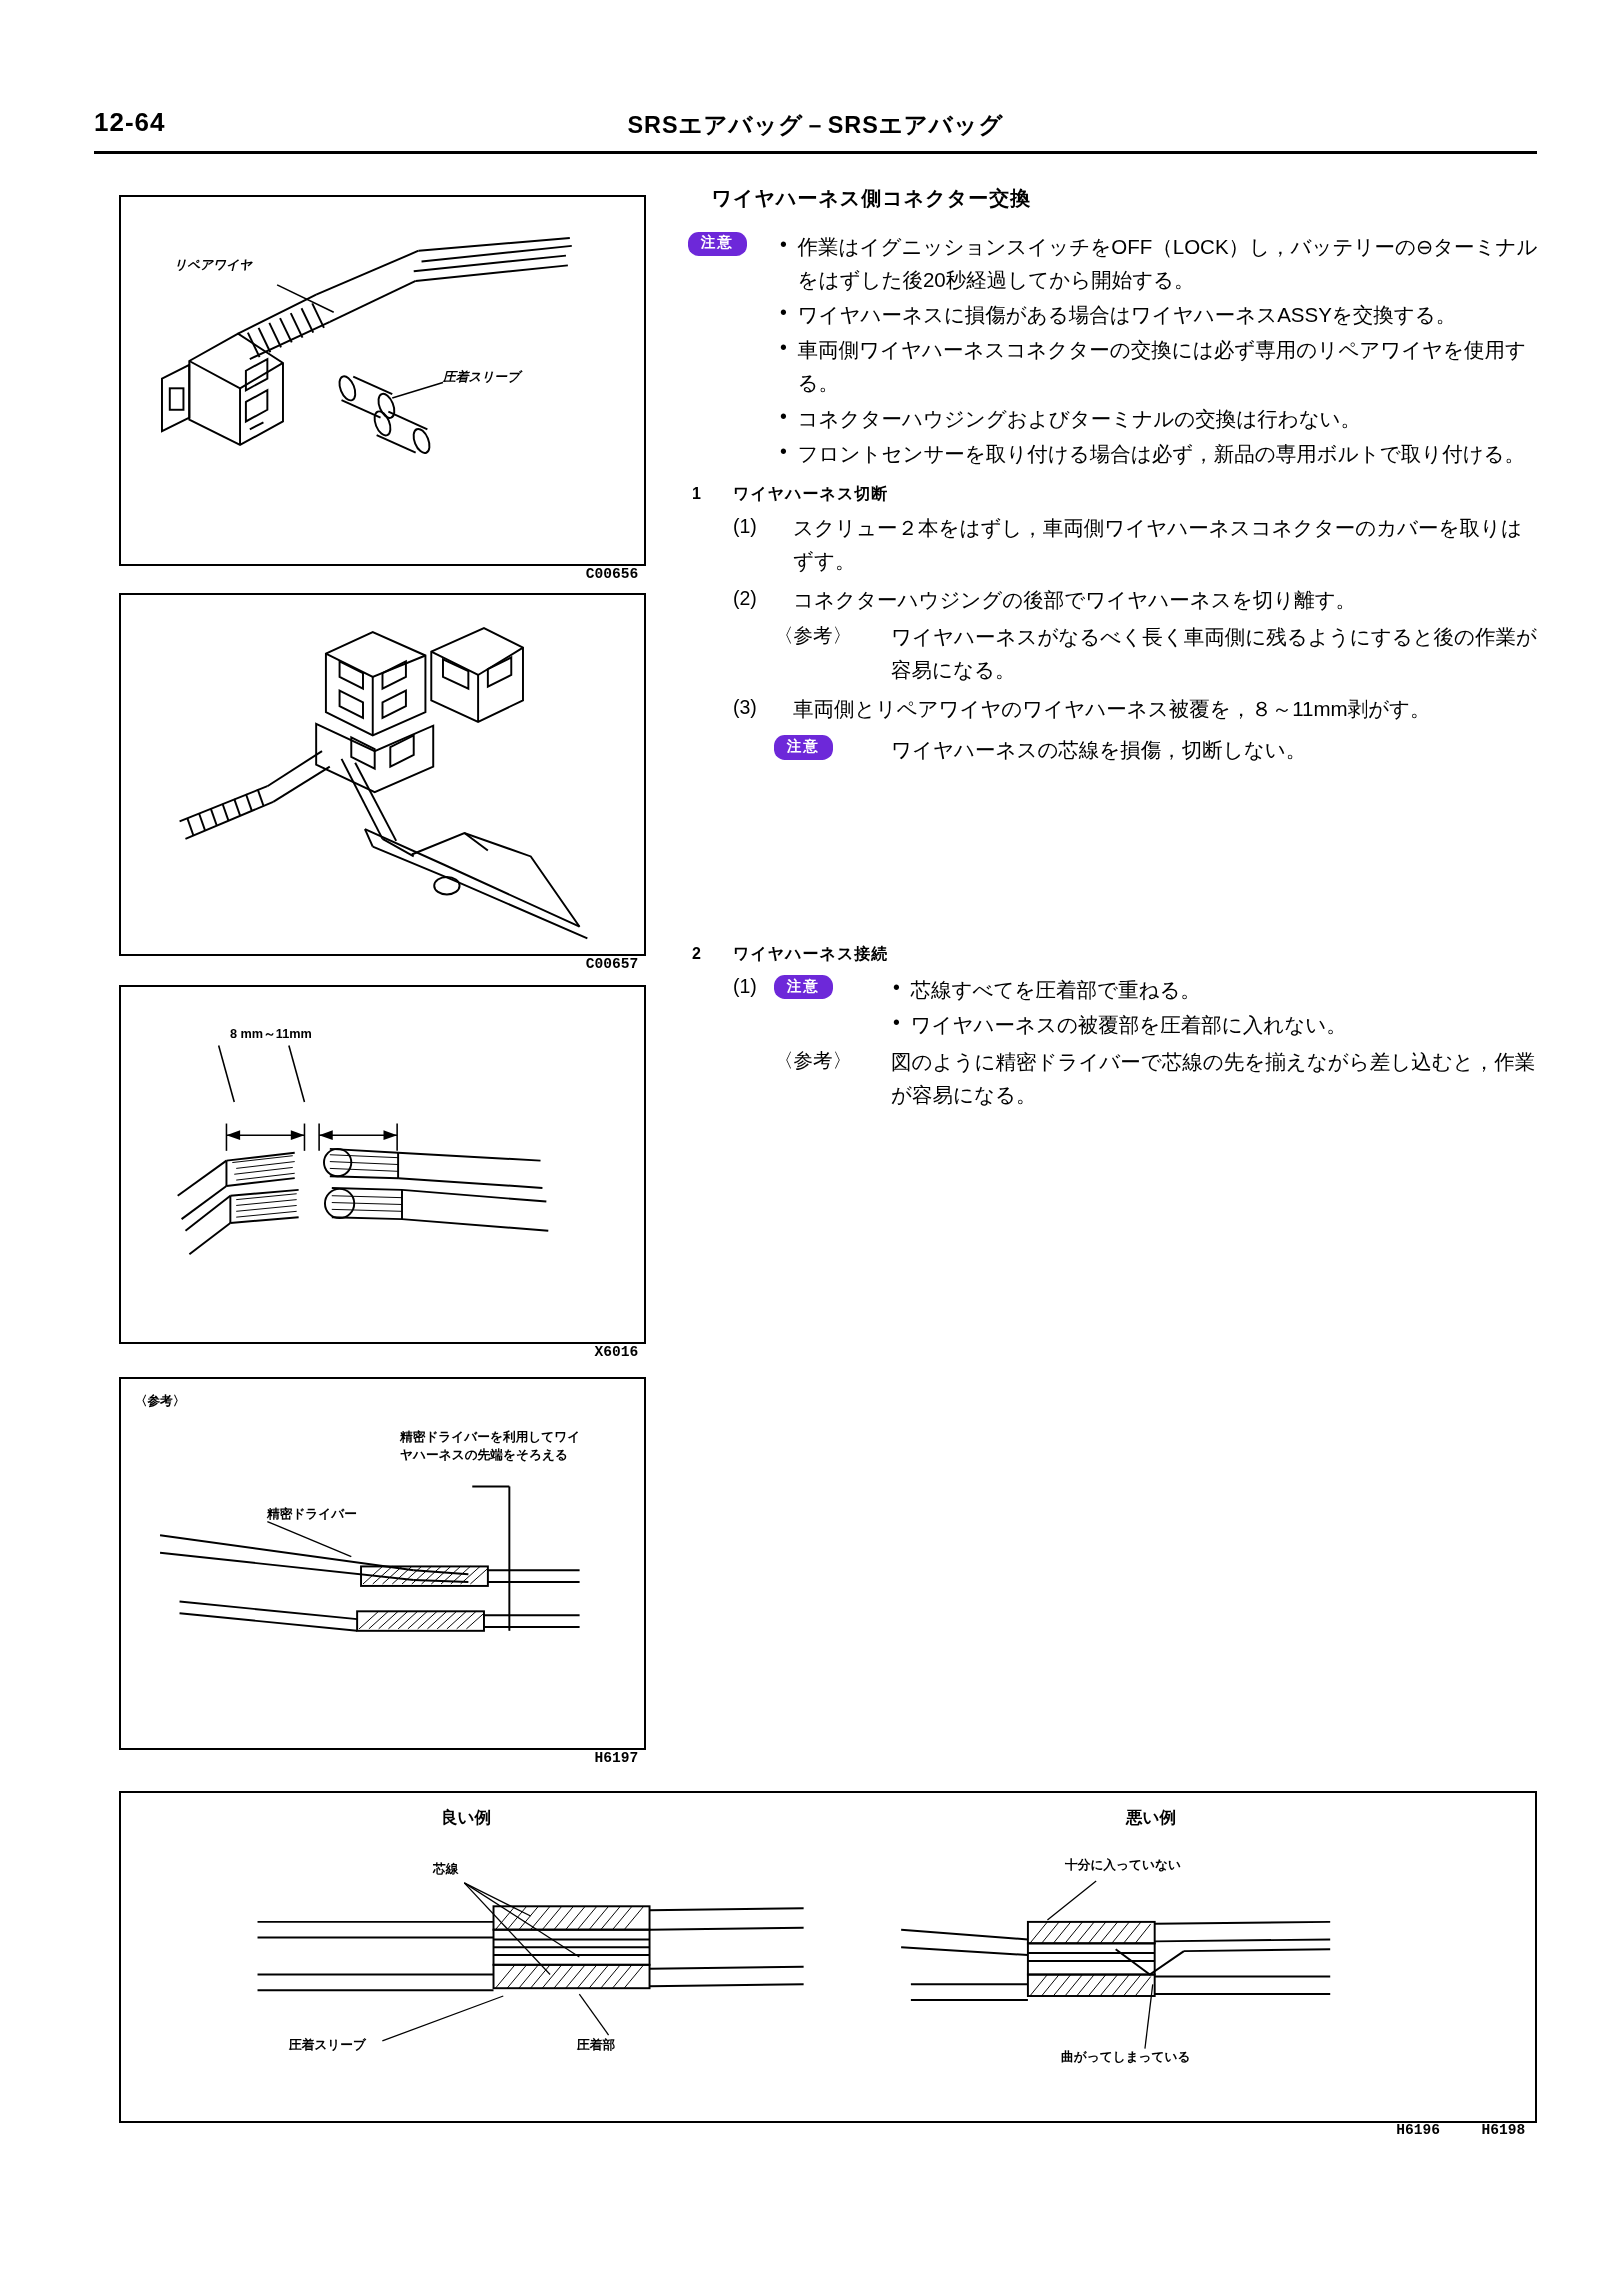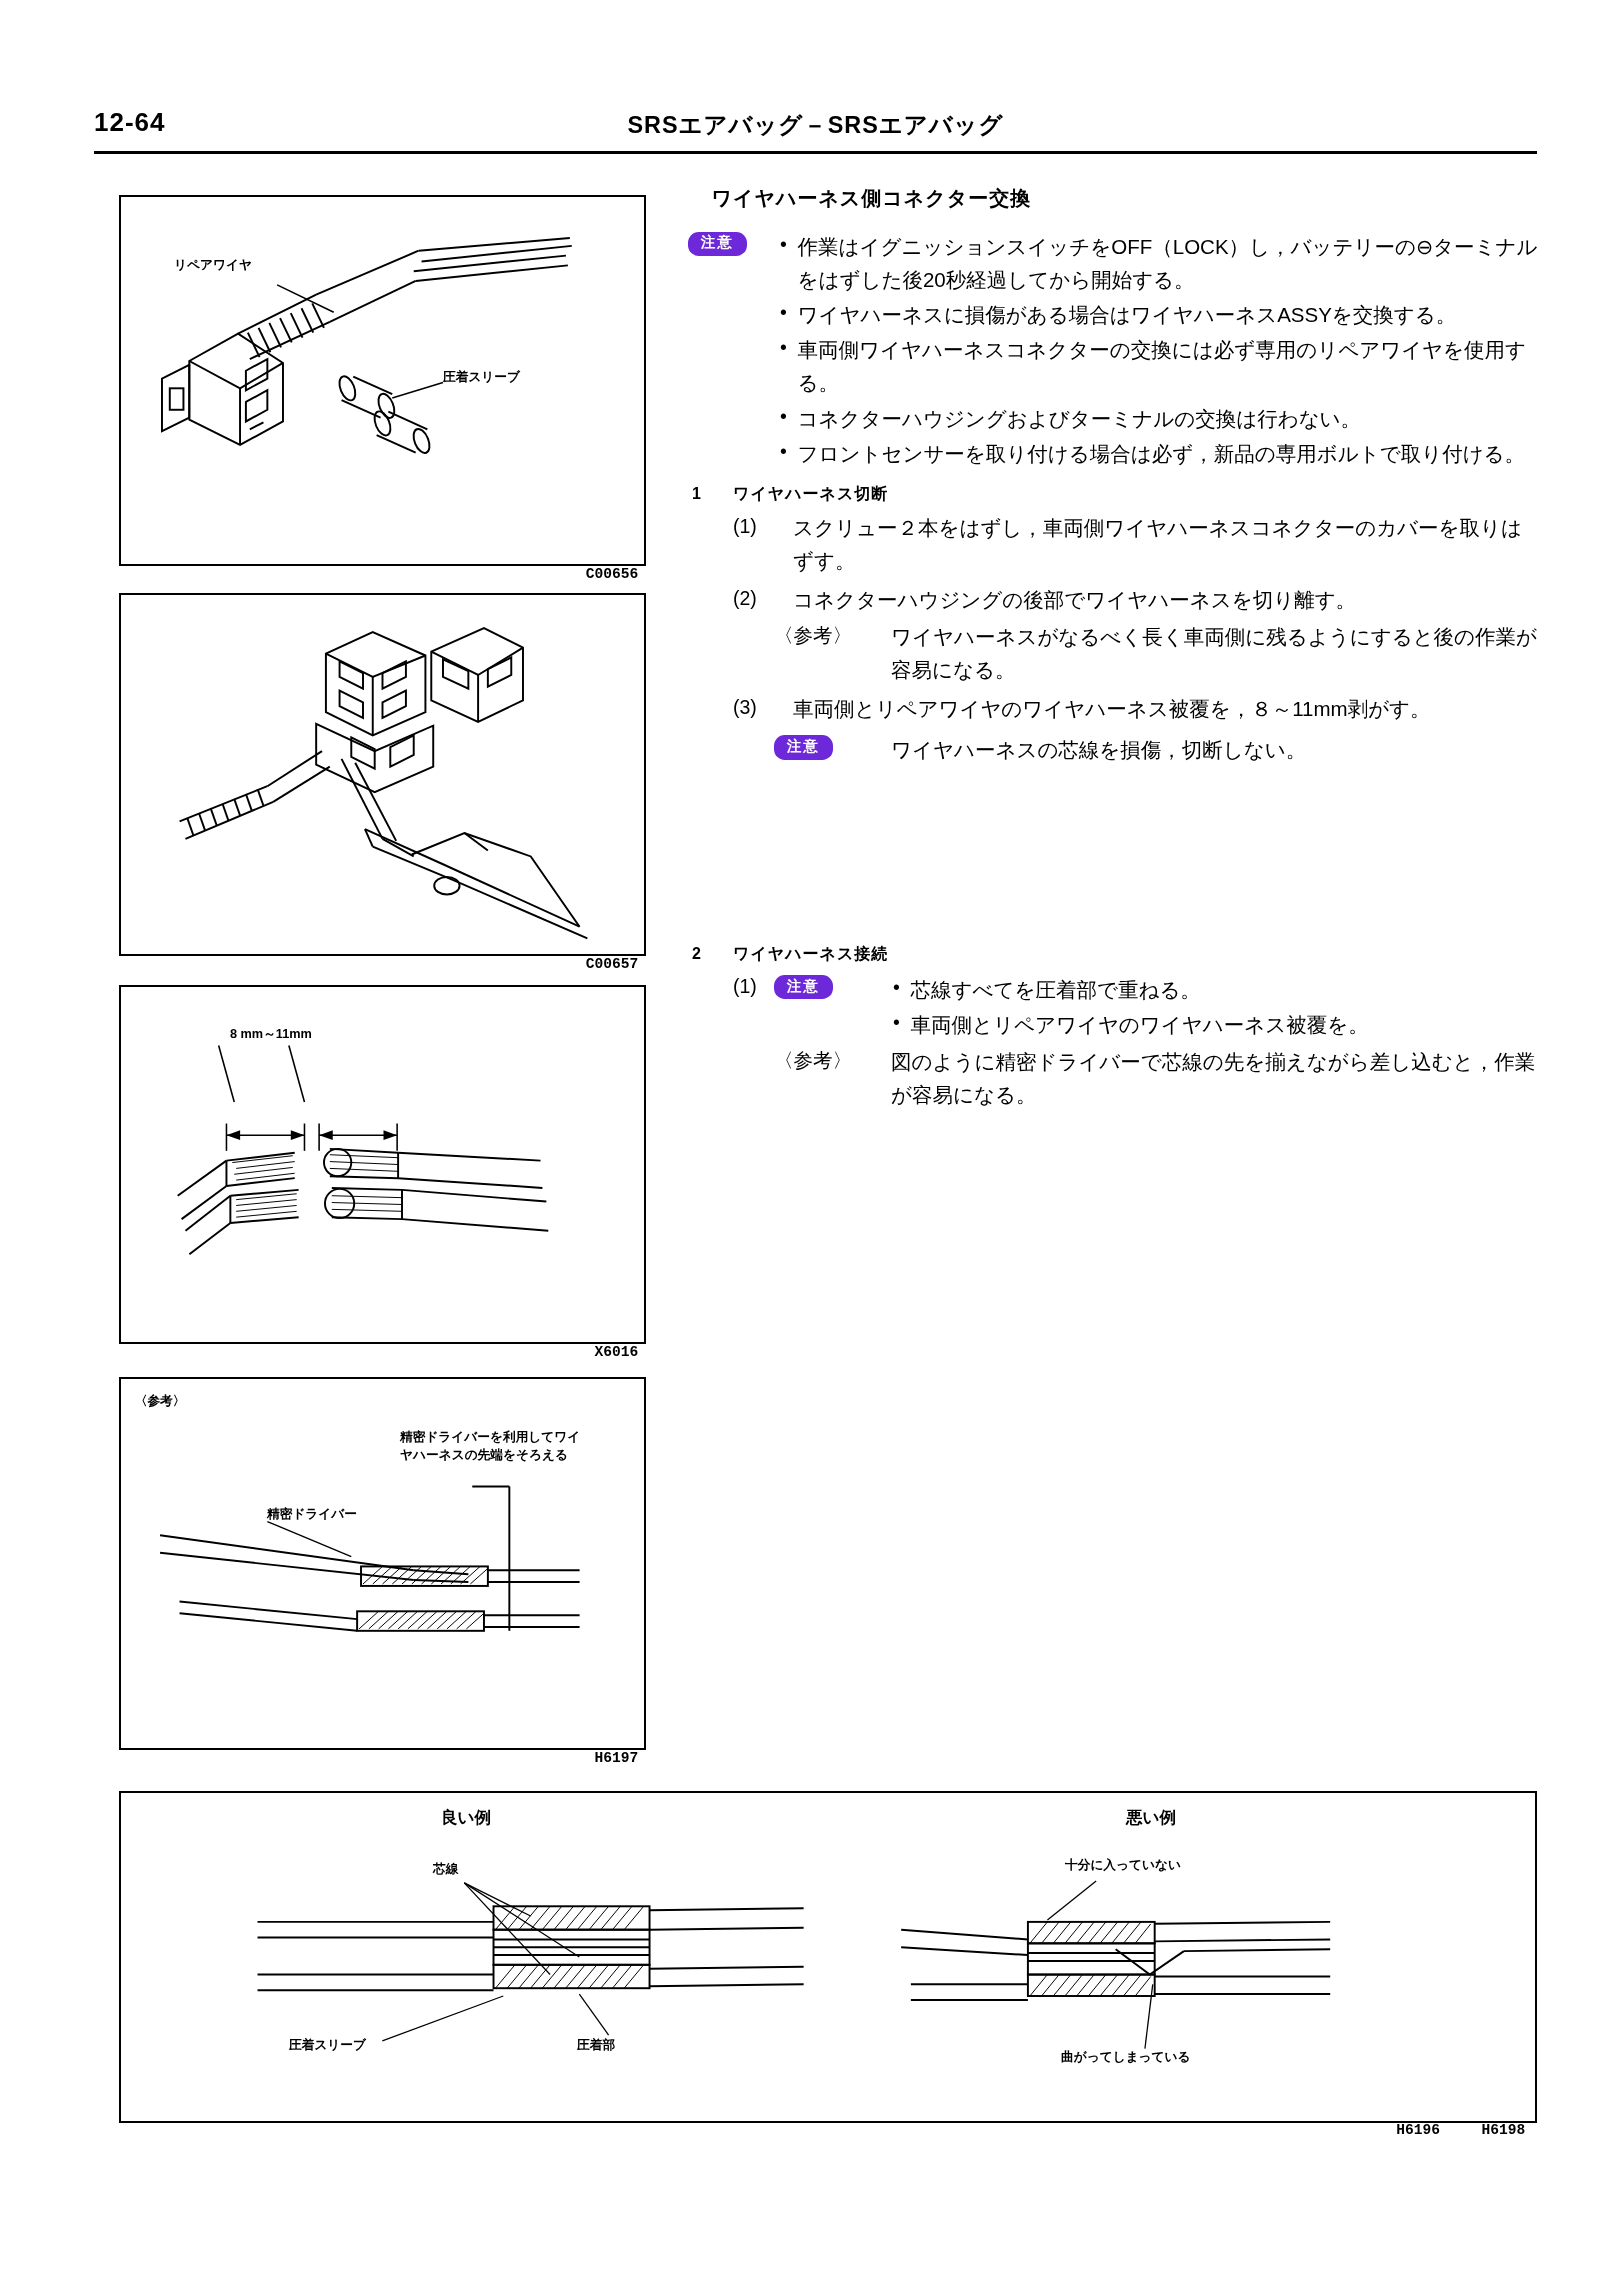--- a/index.html
+++ b/index.html
@@ -64,21 +64,21 @@
     background: #fff;
     box-sizing: border-box;
   }
   .figlabel {
     position: absolute;
     font-size: 12.7px;
     font-weight: bold;
     white-space: nowrap;
   }
 
-  #fig1 { left: 119px; top: 195px; width: 527px; height: 371px; }
+  #fig1 { left: 119px; top: 195px; width: 527px; height: 371px; font-style: italic; }
   #fig1code { left: 119px; top: 566px; width: 527px; height: 23.4px; text-decoration: underline; }
   #fig2 { left: 119px; top: 593px; width: 527px; height: 363px; }
   #fig2code { left: 119px; top: 956px; width: 527px; height: 23.4px; }
   #fig3 { left: 119px; top: 985px; width: 527px; height: 359px; }
   #fig3code { left: 119px; top: 1344px; width: 527px; height: 23.4px; }
   #fig4 { left: 119px; top: 1377px; width: 527px; height: 373px; }
   #fig4code { left: 119px; top: 1750px; width: 527px; height: 23.4px; }
   #fig5 { left: 119px; top: 1791px; width: 1418px; height: 332px; }
   #fig5code { left: 115px; top: 2122px; width: 1418px; height: 23.4px; }
 
@@ -655,21 +655,21 @@
       </div>
 
       <div class="substep">
         <span class="marker">(1)</span>
       </div>
 
       <div class="caution-sub">
         <span class="caution-badge badge-pos">注意</span>
         <ul class="bullets">
           <li>芯線すべてを圧着部で重ねる。</li>
-          <li>車両側とリペアワイヤのワイヤハーネス被覆を。</li>
+          <li>ワイヤハーネスの被覆部を圧着部に入れない。</li>
         </ul>
       </div>
 
       <div class="ref-line">
         <span class="marker">〈参考〉</span>
         <span>図のように精密ドライバーで芯線の先を揃えながら差し込むと，作業が容易になる。</span>
       </div>
     </div>
 
   </div>

